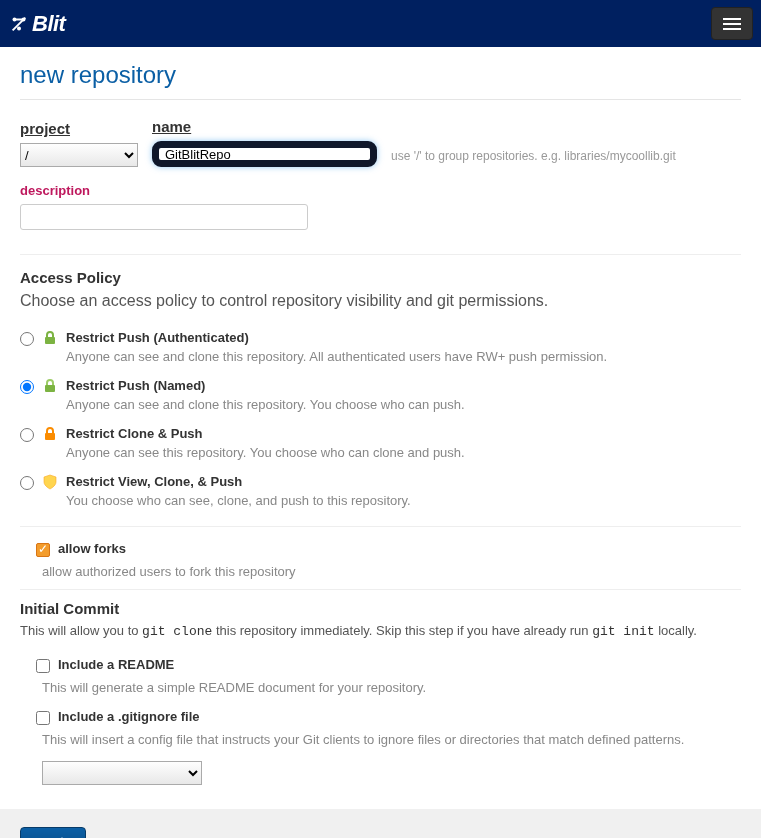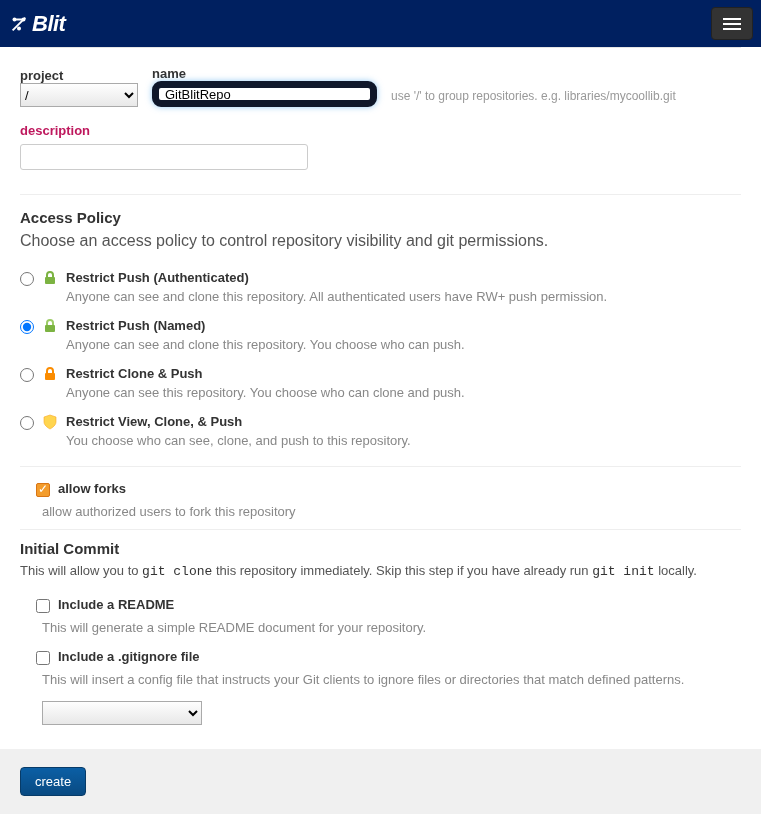--- a/index.html
+++ b/index.html
@@ -6,21 +6,21 @@
     body { font-family: Arial, Helvetica, sans-serif; font-size: 13px; color: #333; background: #fff; }
     .navbar { background: #002060; height: 47px; display: flex; align-items: center; justify-content: space-between; padding: 8px 8px; }
     .brand { display: flex; align-items: center; gap: 2px; color: #fff; font-weight: bold; font-size: 22px; font-style: italic; letter-spacing: -0.5px; }
     .brand-icon { display: inline-flex; }
     .hamburger { width: 42px; height: 33px; background: #333; border: 1px solid #222; border-radius: 4px; display: flex; flex-direction: column; justify-content: center; align-items: center; gap: 3px; cursor: pointer; }
     .hamburger span { display: block; width: 18px; height: 2px; background: #fff; }
     .container { padding: 0 20px; }
     h2.page-title { color: #0b5fa5; font-size: 24px; font-weight: normal; margin: 14px 0 10px 0; }
     hr.sep { border: none; border-top: 1px solid #e5e5e5; margin: 0 0 18px 0; }
     .row1 { display: flex; align-items: flex-end; gap: 14px; margin-bottom: 16px; }
-    .field-block label { display: block; font-weight: bold; font-size: 13px; color: #333; }
+    .field-block label { display: block; font-weight: bold; font-size: 15px; margin-bottom: 6px; color: #333; text-decoration: underline; }
     .select-project { width: 118px; height: 24px; font-size: 13px; border: 1px solid #aaa; background: linear-gradient(#fefefe,#e8e8e8); }
     .name-input { width: 225px; height: 26px; padding: 3px 6px; font-size: 13px; border: 7px solid #0f172a; border-radius: 9px; box-shadow: 0 0 6px rgba(82,168,236,0.6); outline: none; }
     .hint { color: #999; font-size: 12px; padding-bottom: 4px; }
     .field-desc label { display: block; font-weight: bold; font-size: 13px; margin-bottom: 6px; color: #be185d; }
     .desc-input { width: 288px; height: 26px; padding: 3px 6px; font-size: 13px; border: 1px solid #ccc; border-radius: 3px; }
     .section-hr { border: none; border-top: 1px solid #eee; margin: 24px 0 14px 0; }
     h3.section-title { font-size: 15px; font-weight: bold; margin-bottom: 6px; color: #333; }
     .section-sub { color: #555; font-size: 16px; margin-bottom: 14px; }
     .policy-list { list-style: none; }
     .policy-item { display: flex; gap: 8px; padding: 6px 0 8px 0; }
@@ -61,20 +61,21 @@
     <span>Blit</span>
   </div>
   <div class="hamburger">
     <span></span>
       <span></span>
       <span></span>
   </div>
 </div>
 
 <div class="container">
+  <h2 class="page-title">new repository</h2>
   <hr class="sep">
 
   <div class="row1">
     <div class="field-block">
       <label>project</label>
       <select class="select-project">
         <option>/</option>
       </select>
     </div>
     <div class="field-block">

